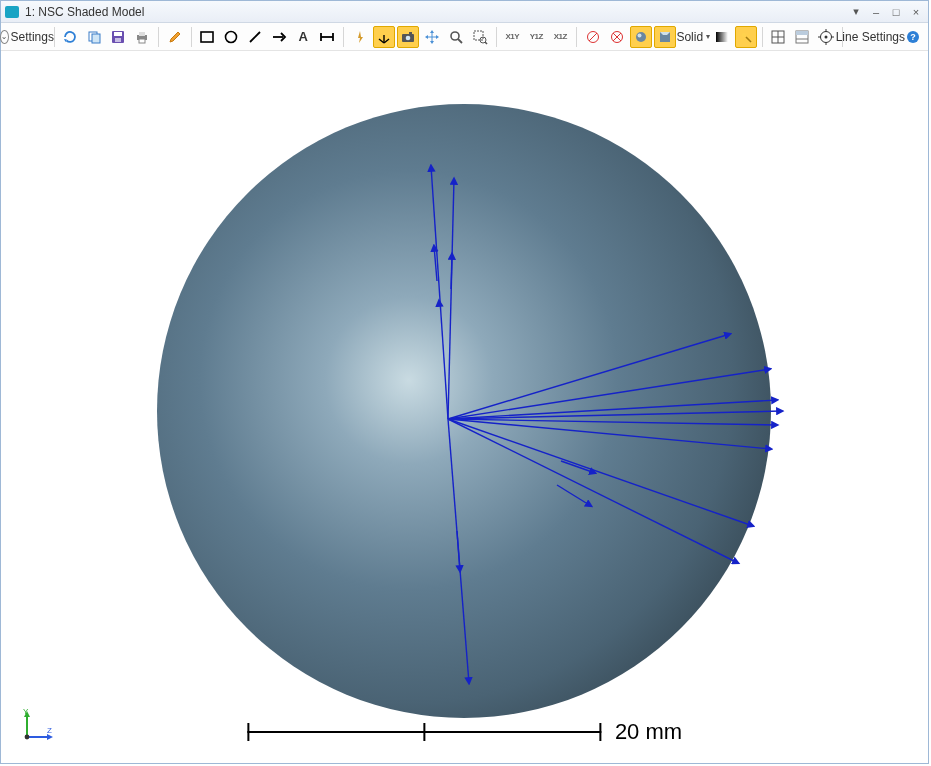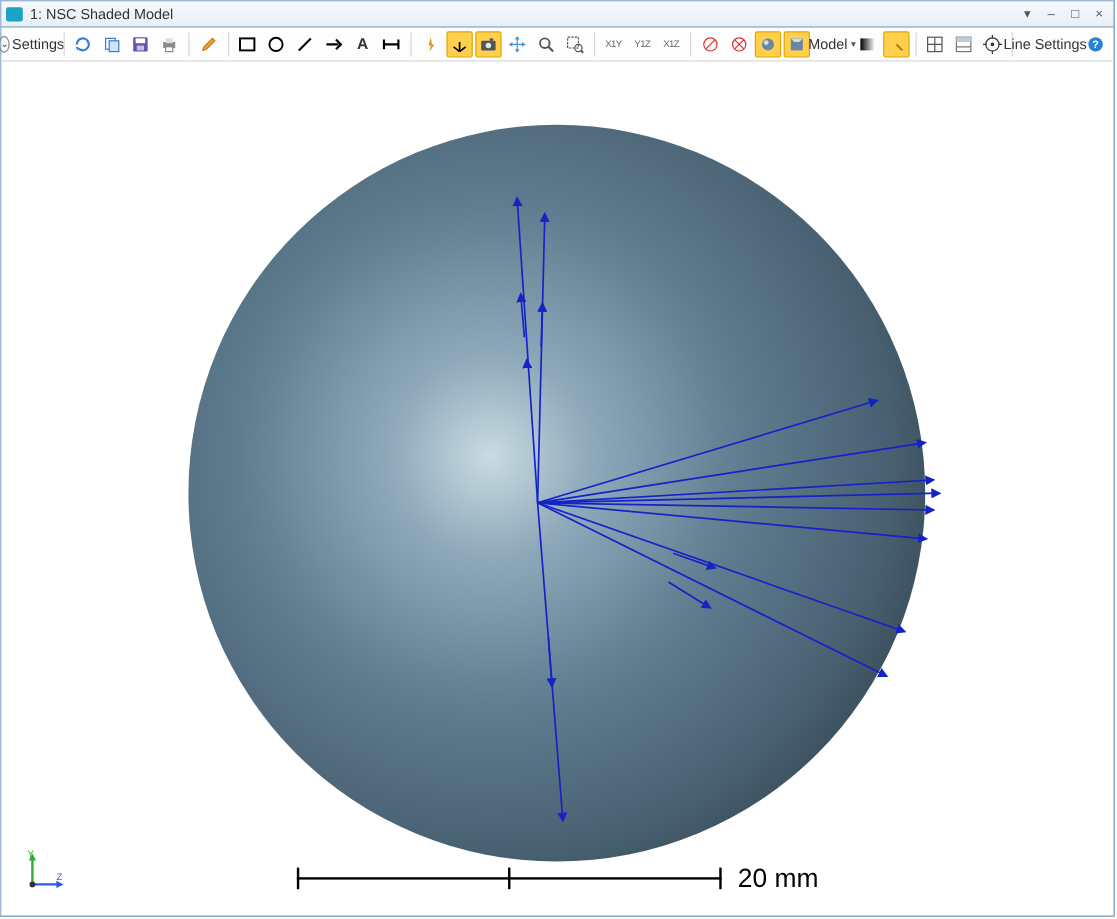--- a/index.html
+++ b/index.html
@@ -10,21 +10,21 @@
     font-size: 12px;
     background: #fff;
     color: #222;
     overflow: hidden;
   }
   .window {
     width: 929px; height: 764px;
     border: 1px solid #9eb8d6;
     display: flex;
     flex-direction: column;
-    background: #0f766e;
+    background: #84cc16;
   }
   .titlebar {
     height: 22px;
     background: linear-gradient(#f6f9fd, #e9eef6);
     display: flex;
     align-items: center;
     padding: 0 4px;
     border-bottom: 1px solid #cfd8e4;
   }
   .titlebar-icon {
@@ -77,21 +77,21 @@
   .chevron-circle {
     width: 14px; height: 14px;
     border: 1px solid #888;
     border-radius: 50%;
     display: inline-flex; align-items: center; justify-content: center;
     font-size: 8px; color: #555;
     margin-right: 2px;
   }
   .icon { width: 16px; height: 16px; display: inline-flex; align-items:center; justify-content:center; }
   .icon svg { width: 16px; height: 16px; }
-  .icon-label { font-size: 8px; font-weight: 400; letter-spacing: -0.5px; color:#666;}
+  .icon-label { font-size: 8px; font-weight: 700; letter-spacing: -0.5px; color:#666;}
   .viewport {
     flex: 1;
     position: relative;
     background: #fff;
     overflow: hidden;
   }
   .viewport svg.scene {
     position: absolute; inset: 0;
     width: 100%; height: 100%;
   }
@@ -322,21 +322,21 @@
     <div class="tb-btn active">
       <span class="icon">
         <svg viewBox="0 0 16 16">
             <rect x="3" y="3" width="10" height="10" fill="#6b87a0"></rect>
             <path d="M3 3h10l-3 3H6z" fill="#cfe0ea"></path>
           </svg>
       </span>
     </div>
 
     <div class="tb-text">
-      <span>Model</span>
+      <span>Solid</span>
       <span class="caret">▾</span>
     </div>
 
     <div class="tb-btn">
       <span class="icon">
         <svg viewBox="0 0 16 16">
             <defs>
               <linearGradient id="g1" x1="0" x2="1">
                 <stop offset="0" stop-color="#000"></stop>
                 <stop offset="1" stop-color="#fff"></stop>

